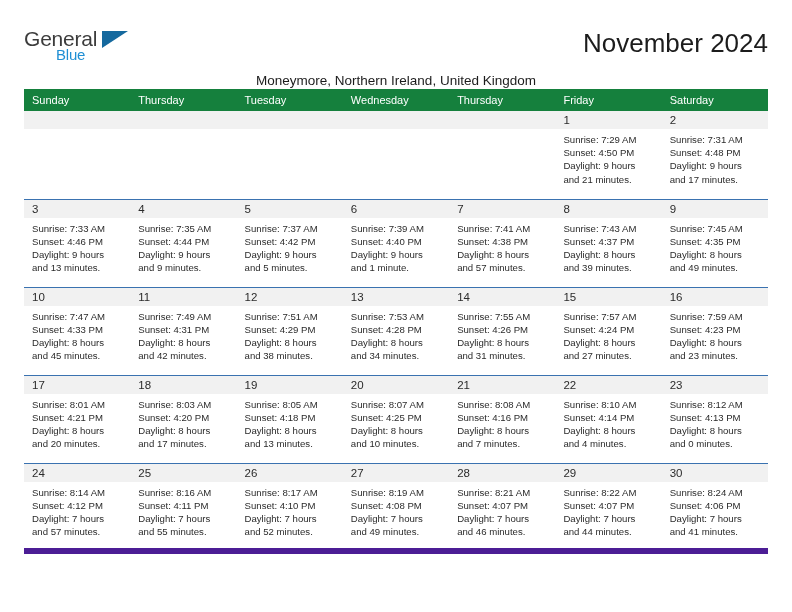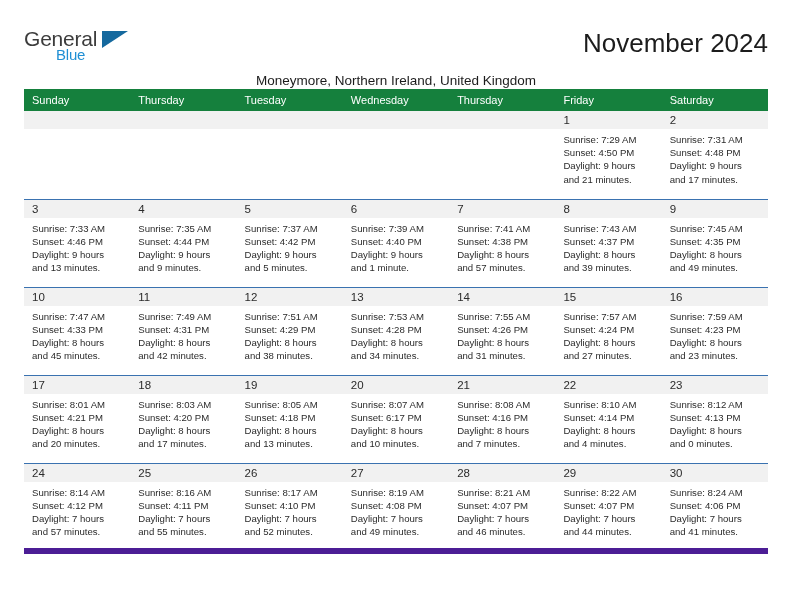--- a/index.html
+++ b/index.html
@@ -390,21 +390,21 @@
               <div>Sunrise: 8:05 AM</div>
               <div>Sunset: 4:18 PM</div>
               <div>Daylight: 8 hours</div>
               <div>and 13 minutes.</div>
             </div>
           </td>
           <td>
             <div class="daynum">20</div>
             <div class="daybody">
               <div>Sunrise: 8:07 AM</div>
-              <div>Sunset: 6:17 PM</div>
+              <div>Sunset: 4:25 PM</div>
               <div>Daylight: 8 hours</div>
               <div>and 10 minutes.</div>
             </div>
           </td>
           <td>
             <div class="daynum">21</div>
             <div class="daybody">
               <div>Sunrise: 8:08 AM</div>
               <div>Sunset: 4:16 PM</div>
               <div>Daylight: 8 hours</div>

